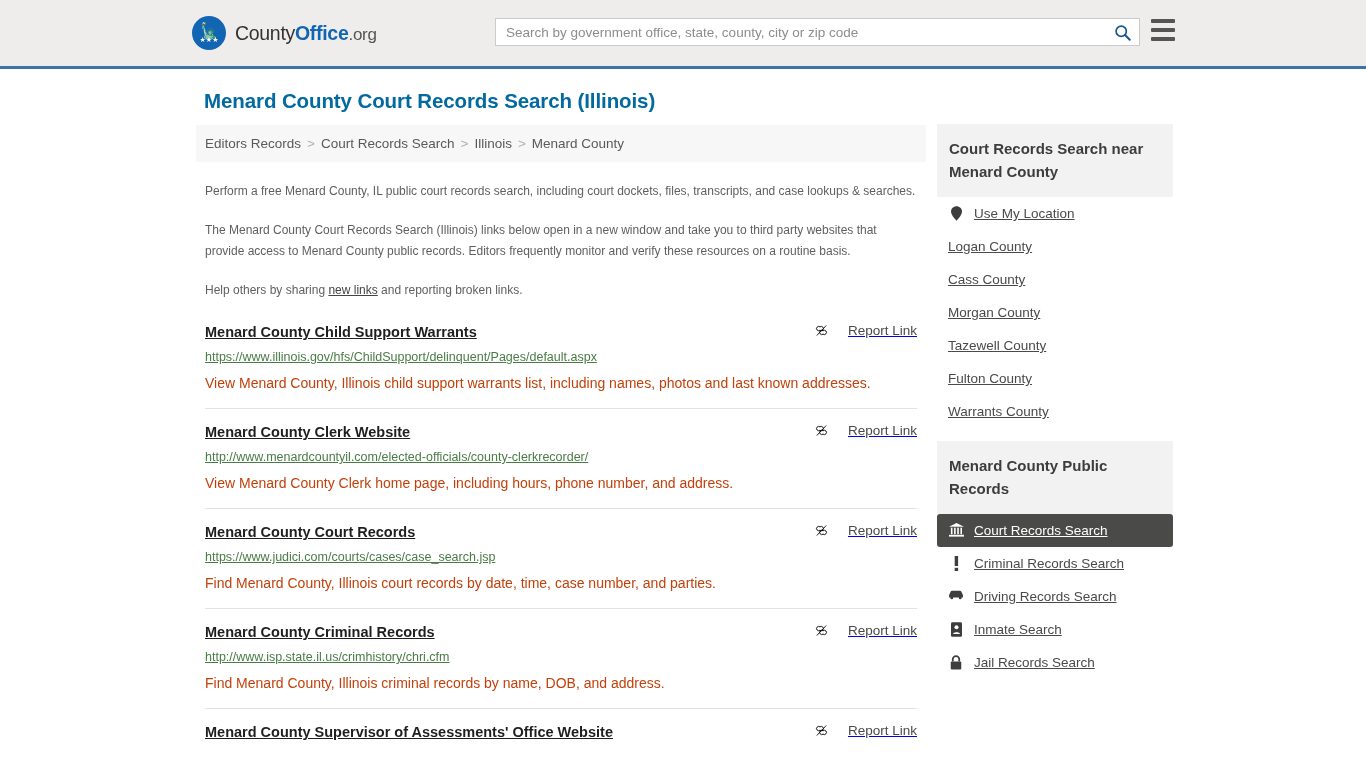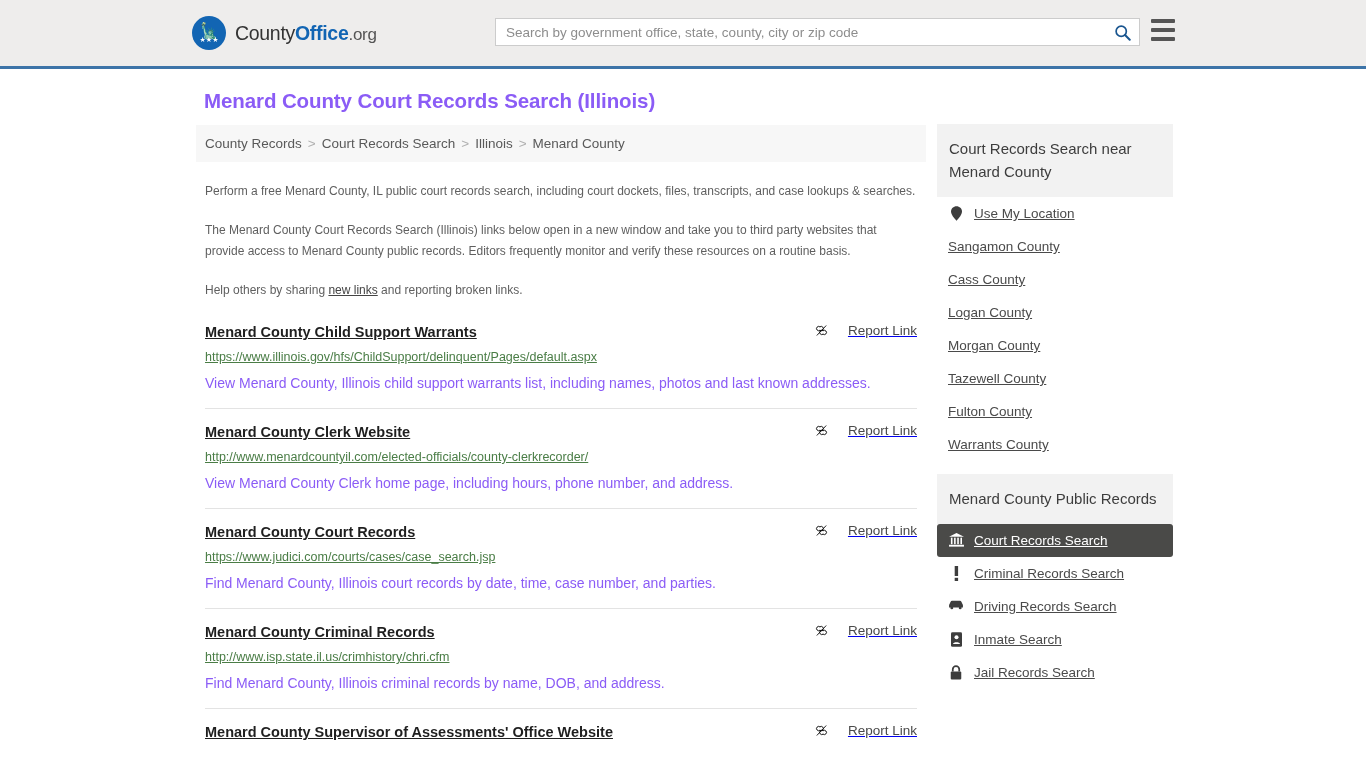--- a/index.html
+++ b/index.html
@@ -94,21 +94,21 @@
   .page {
     position: relative;
     width: 1366px;
   }
   .page-title {
     margin: 0;
     position: absolute;
     left: 204px; top: 20px;
     font-size: 20.5px;
     font-weight: bold;
-    color: #8b5cf6;
+    color: #0369a1;
     letter-spacing: -0.1px;
   }
   .content-col {
     position: absolute;
     left: 196px; top: 56px;
     width: 730px;
   }
   .side-col {
     position: absolute;
     left: 937px; top: 55px;
@@ -189,30 +189,30 @@
     margin-top: 7px;
     font-size: 12.5px;
     color: #4a7d46;
     line-height: 16px;
     word-break: break-all;
   }
   .result-desc {
     margin: 6px 0 0 0;
     font-size: 14px;
     line-height: 24px;
-    color: #8b5cf6;
+    color: #c2410c;
   }
 
   
   .panel { margin-bottom: 13px; }
   .panel-head {
     background: #f2f2f2;
     padding: 13px 12px 14px 12px;
     font-size: 15px;
-    font-weight: normal;
+    font-weight: bold;
     color: #3d3d3d;
     line-height: 23px;
   }
   .panel-list {
     list-style: none;
     margin: 0; padding: 0;
   }
   .panel-list li {
     display: flex;
     align-items: flex-start;
@@ -271,21 +271,21 @@
   </div>
 </div>
 
 <div class="page">
 
   <h1 class="page-title">Menard County Court Records Search (Illinois)</h1>
 
   <div class="content-col">
 
     <nav class="breadcrumb">
-      <a href="#">County Records</a>
+      <a href="#">Editors Records</a>
       <span class="sep">&gt;</span>
       <a href="#">Court Records Search</a>
       <span class="sep">&gt;</span>
       <a href="#">Illinois</a>
       <span class="sep">&gt;</span>
       <span class="crumb-last">Menard County</span>
     </nav>
 
     <div class="intro">
       <p class="first">Perform a free Menard County, IL public court records search, including court dockets, files, transcripts, and case lookups &amp; searches.</p>
@@ -385,27 +385,24 @@
       <ul class="panel-list">
         <li>
           <span class="li-icon">
             <svg width="11" height="15" viewBox="0 0 12 16">
               <path d="M6 0 C2.7 0 0 2.6 0 5.9 C0 10.2 6 16 6 16 C6 16 12 10.2 12 5.9 C12 2.6 9.3 0 6 0 Z" fill="#3d3d3d"></path>
             </svg>
           </span>
           <a href="#">Use My Location</a>
         </li>
         <li class="no-icon">
-          <a href="#">Sangamon County</a>
+          <a href="#">Logan County</a>
         </li>
         <li class="no-icon">
           <a href="#">Cass County</a>
-        </li>
-        <li class="no-icon">
-          <a href="#">Logan County</a>
         </li>
         <li class="no-icon">
           <a href="#">Morgan County</a>
         </li>
         <li class="no-icon">
           <a href="#">Tazewell County</a>
         </li>
         <li class="no-icon">
           <a href="#">Fulton County</a>
         </li>

